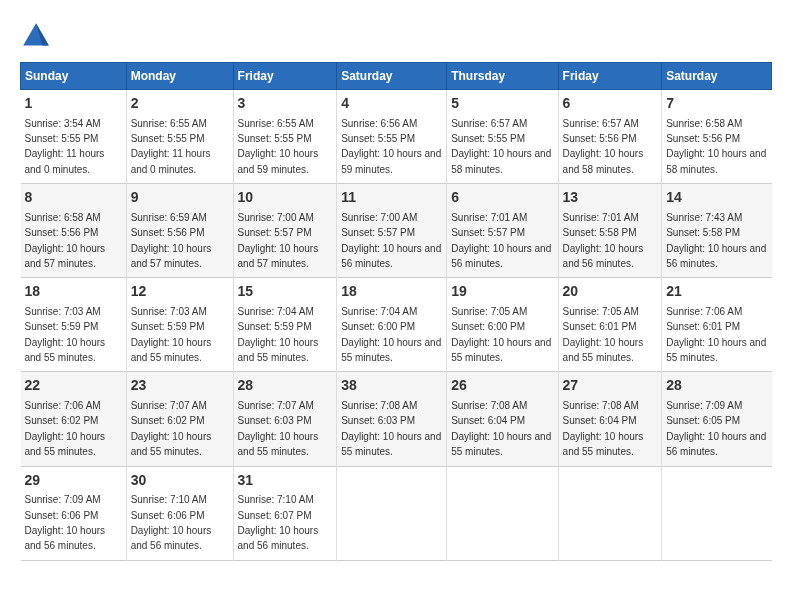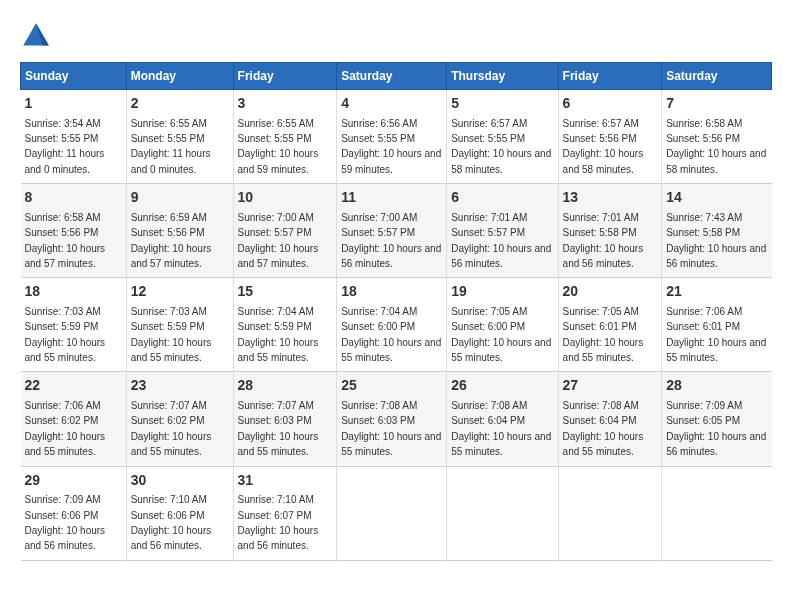--- a/index.html
+++ b/index.html
@@ -217,21 +217,21 @@
         <span class="day-detail">Sunset: 6:02 PM</span><br>
         <span class="day-detail">Daylight: 10 hours and 55 minutes.</span></td>
         <td><span class="day-num">23</span>
         <span class="day-detail">Sunrise: 7:07 AM</span><br>
         <span class="day-detail">Sunset: 6:02 PM</span><br>
         <span class="day-detail">Daylight: 10 hours and 55 minutes.</span></td>
         <td><span class="day-num">28</span>
         <span class="day-detail">Sunrise: 7:07 AM</span><br>
         <span class="day-detail">Sunset: 6:03 PM</span><br>
         <span class="day-detail">Daylight: 10 hours and 55 minutes.</span></td>
-        <td><span class="day-num">25</span>
+        <td><span class="day-num">38</span>
         <span class="day-detail">Sunrise: 7:08 AM</span><br>
         <span class="day-detail">Sunset: 6:03 PM</span><br>
         <span class="day-detail">Daylight: 10 hours and 55 minutes.</span></td>
         <td><span class="day-num">26</span>
         <span class="day-detail">Sunrise: 7:08 AM</span><br>
         <span class="day-detail">Sunset: 6:04 PM</span><br>
         <span class="day-detail">Daylight: 10 hours and 55 minutes.</span></td>
         <td><span class="day-num">27</span>
         <span class="day-detail">Sunrise: 7:08 AM</span><br>
         <span class="day-detail">Sunset: 6:04 PM</span><br>

